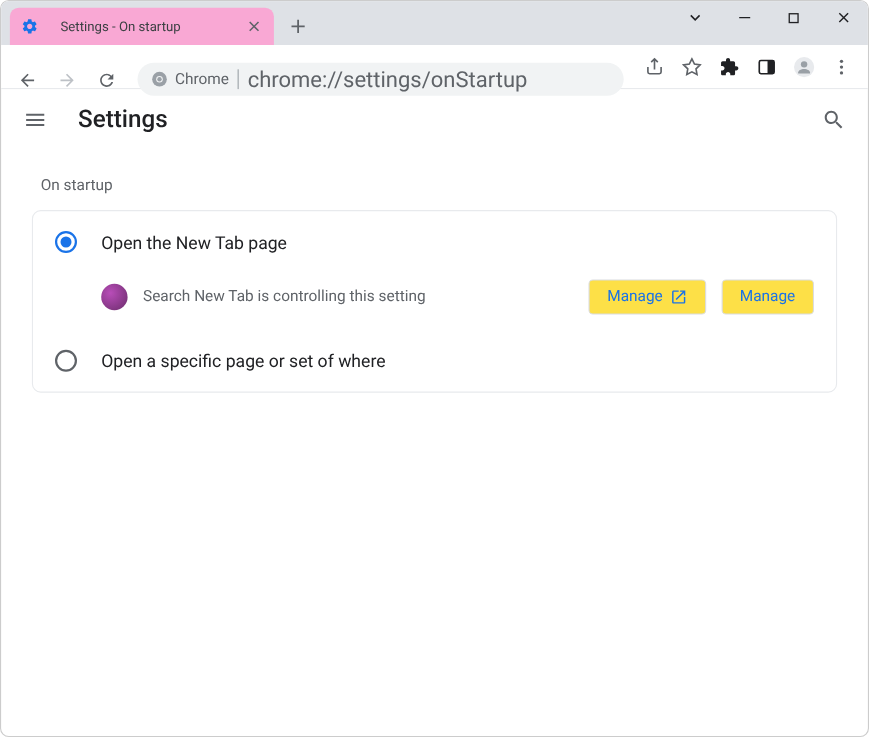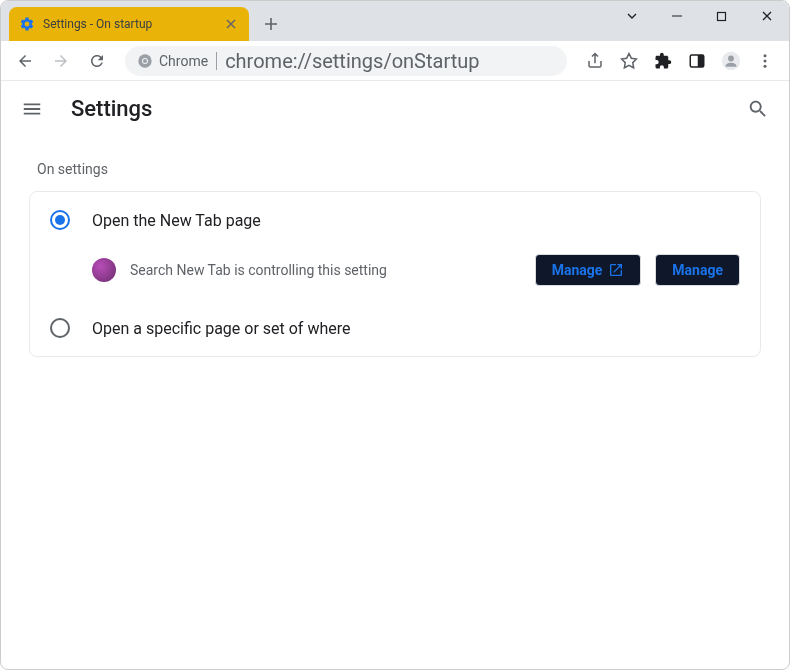--- a/index.html
+++ b/index.html
@@ -1,28 +1,28 @@
 <!DOCTYPE html>
 <html><head>
 <meta charset="utf-8">
 <style>
 * { margin: 0; padding: 0; box-sizing: border-box; font-family: 'Segoe UI', Roboto, Arial, sans-serif; }
 body { width: 790px; height: 670px; background: #fff; overflow: hidden; position: relative; border: 1px solid #ccc; border-radius: 8px; }
 
 
 .titlebar { height: 40px; background: #dee1e6; display: flex; align-items: flex-end; padding-left: 8px; }
-.tab { background: #eab308; border-radius: 8px 8px 0 0; height: 34px; width: 240px; display: flex; align-items: center; padding: 0 10px; gap: 8px; position: relative; }
+.tab { background: #f9a8d4; border-radius: 8px 8px 0 0; height: 34px; width: 240px; display: flex; align-items: center; padding: 0 10px; gap: 20px; position: relative; }
 .tab-title { font-size: 12px; color: #3c4043; flex: 1; white-space: nowrap; overflow: hidden; text-overflow: ellipsis; }
 .tab-close { width: 16px; height: 16px; display: flex; align-items: center; justify-content: center; color: #5f6368; font-size: 14px; cursor: pointer; }
 .newtab { width: 28px; height: 28px; display: flex; align-items: center; justify-content: center; color: #5f6368; margin-left: 8px; margin-bottom: 3px; cursor: pointer; }
 .window-controls { position: absolute; right: 0; top: 0; display: flex; height: 30px; }
 .winbtn { width: 45px; display: flex; align-items: center; justify-content: center; cursor: pointer; }
 
 
-.toolbar { height: 40px; background: #fff; border-bottom: 1px solid #e8eaed; display: flex; align-items: center; padding: 0 8px; gap: 4px; }
+.toolbar { height: 40px; background: #fff; border-bottom: 1px solid #e8eaed; display: flex; padding: 16px 8px; gap: 4px; }
 .navbtn { width: 32px; height: 32px; display: flex; align-items: center; justify-content: center; border-radius: 50%; cursor: pointer; color: #5f6368; }
 .navbtn.disabled { color: #bdc1c6; }
 .omnibox { flex: 1; height: 30px; background: #f1f3f4; border-radius: 15px; display: flex; align-items: center; padding: 0 12px; gap: 8px; margin: 0 8px; }
 .omni-chip { display: flex; align-items: center; gap: 6px; color: #5f6368; font-size: 14px; }
 .omni-divider { width: 1px; height: 18px; background: #9aa0a6; }
 .omni-url { color: #5f6368; font-size: 20px; }
 .toolbar-right { display: flex; align-items: center; gap: 2px; }
 .ticon { width: 32px; height: 32px; display: flex; align-items: center; justify-content: center; color: #5f6368; cursor: pointer; }
 
 
@@ -36,21 +36,21 @@
 .section-title { font-size: 14px; color: #5f6368; margin-bottom: 14px; padding-left: 8px; }
 .card { border: 1px solid #e8eaed; border-radius: 8px; background: #fff; padding: 4px 0; }
 .row { display: flex; align-items: center; padding: 14px 20px; gap: 22px; }
 .radio { width: 20px; height: 20px; border: 2px solid #5f6368; border-radius: 50%; flex-shrink: 0; position: relative; cursor: pointer; }
 .radio.selected { border-color: #1a73e8; }
 .radio.selected::after { content: ''; position: absolute; inset: 3px; background: #1a73e8; border-radius: 50%; }
 .row-label { font-size: 16px; color: #202124; }
 .ext-row { display: flex; align-items: center; padding: 10px 20px 18px 62px; gap: 14px; justify-content: flex-end; }
 .ext-icon { width: 24px; height: 24px; border-radius: 50%; background: radial-gradient(circle at 35% 35%, #b84db8, #6b2c6b); flex-shrink: 0; }
 .ext-text { font-size: 14px; color: #5f6368; flex: 1; }
-.btn-outline { border: 1px solid #dadce0; background: #0f172a; color: #1a73e8; font-size: 14px; padding: 7px 16px; border-radius: 4px; cursor: pointer; display: inline-flex; align-items: center; gap: 6px; font-weight: 700; }
+.btn-outline { border: 1px solid #dadce0; background: #fde047; color: #1a73e8; font-size: 14px; padding: 7px 16px; border-radius: 4px; cursor: pointer; display: inline-flex; align-items: center; gap: 6px; font-weight: 400; }
 
 svg { display: block; }
 </style>
 </head>
 <body>
 
 <div class="titlebar">
   <div class="tab">
     <svg width="16" height="16" viewBox="0 0 24 24" fill="#1a73e8">
         <path d="M19.14,12.94c0.04-0.3,0.06-0.61,0.06-0.94c0-0.32-0.02-0.64-0.07-0.94l2.03-1.58c0.18-0.14,0.23-0.41,0.12-0.61 l-1.92-3.32c-0.12-0.22-0.37-0.29-0.59-0.22l-2.39,0.96c-0.5-0.38-1.03-0.7-1.62-0.94L14.4,2.81c-0.04-0.24-0.24-0.41-0.48-0.41 h-3.84c-0.24,0-0.43,0.17-0.47,0.41L9.25,5.35C8.66,5.59,8.12,5.92,7.63,6.29L5.24,5.33c-0.22-0.08-0.47,0-0.59,0.22L2.74,8.87 C2.62,9.08,2.66,9.34,2.86,9.48l2.03,1.58C4.84,11.36,4.8,11.69,4.8,12s0.02,0.64,0.07,0.94l-2.03,1.58 c-0.18,0.14-0.23,0.41-0.12,0.61l1.92,3.32c0.12,0.22,0.37,0.29,0.59,0.22l2.39-0.96c0.5,0.38,1.03,0.7,1.62,0.94l0.36,2.54 c0.05,0.24,0.24,0.41,0.48,0.41h3.84c0.24,0,0.44-0.17,0.47-0.41l0.36-2.54c0.59-0.24,1.13-0.56,1.62-0.94l2.39,0.96 c0.22,0.08,0.47,0,0.59-0.22l1.92-3.32c0.12-0.22,0.07-0.47-0.12-0.61L19.14,12.94z M12,15.6c-1.98,0-3.6-1.62-3.6-3.6 s1.62-3.6,3.6-3.6s3.6,1.62,3.6,3.6S13.98,15.6,12,15.6z"></path>
@@ -166,21 +166,21 @@
   </div>
   <div class="settings-title">Settings</div>
   <div class="header-search">
     <svg width="22" height="22" viewBox="0 0 24 24" fill="#5f6368">
         <path d="M15.5 14h-.79l-.28-.27C15.41 12.59 16 11.11 16 9.5 16 5.91 13.09 3 9.5 3S3 5.91 3 9.5 5.91 16 9.5 16c1.61 0 3.09-.59 4.23-1.57l.27.28v.79l5 4.99L20.49 19l-4.99-5zm-6 0C7.01 14 5 11.99 5 9.5S7.01 5 9.5 5 14 7.01 14 9.5 11.99 14 9.5 14z"></path>
       </svg>
   </div>
 </div>
 
 <div class="content">
-  <div class="section-title">On settings</div>
+  <div class="section-title">On startup</div>
   <div class="card">
     <div class="row">
       <div class="radio selected"></div>
       <div class="row-label">Open the New Tab page</div>
     </div>
     <div class="ext-row">
       <div class="ext-icon"></div>
       <div class="ext-text">Search New Tab is controlling this setting</div>
       <button class="btn-outline">
         <span>Manage</span>

